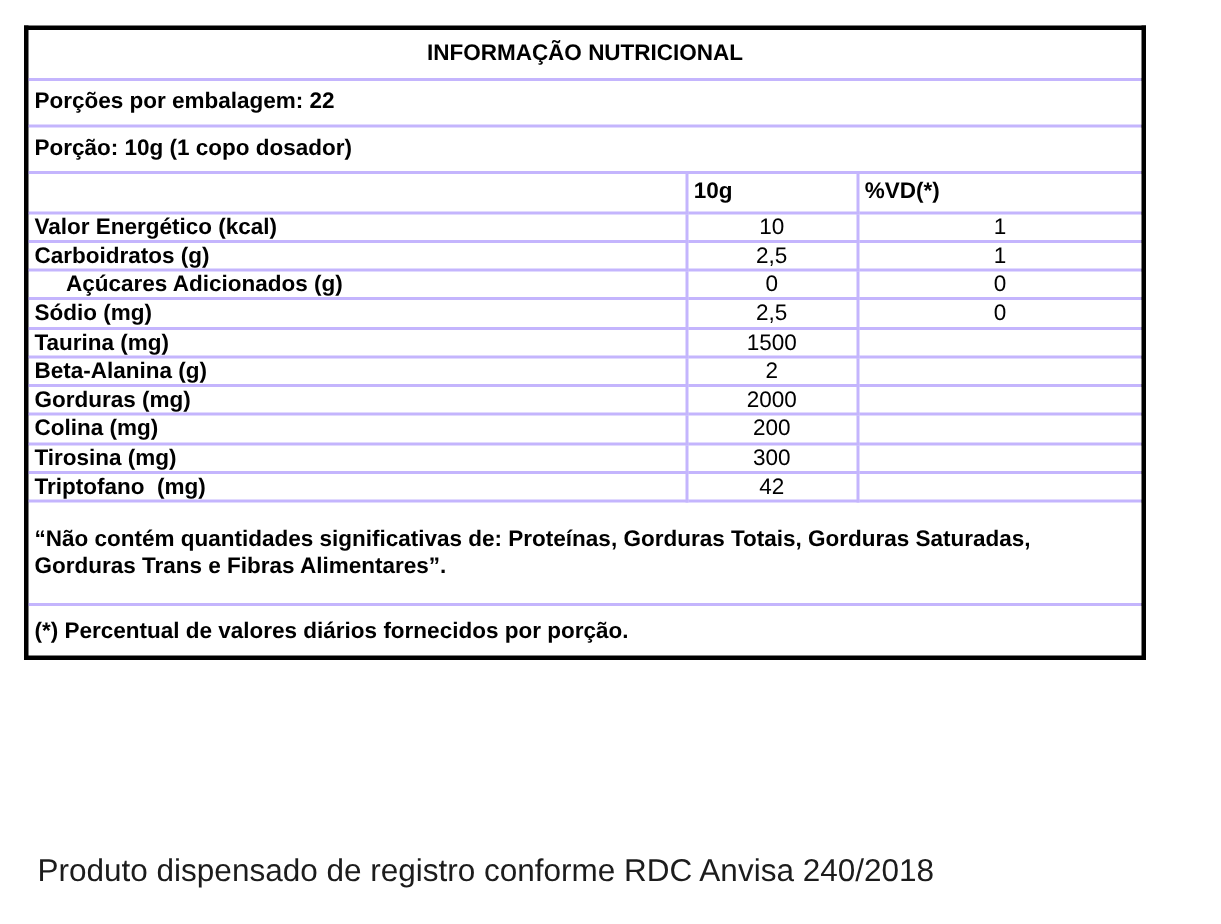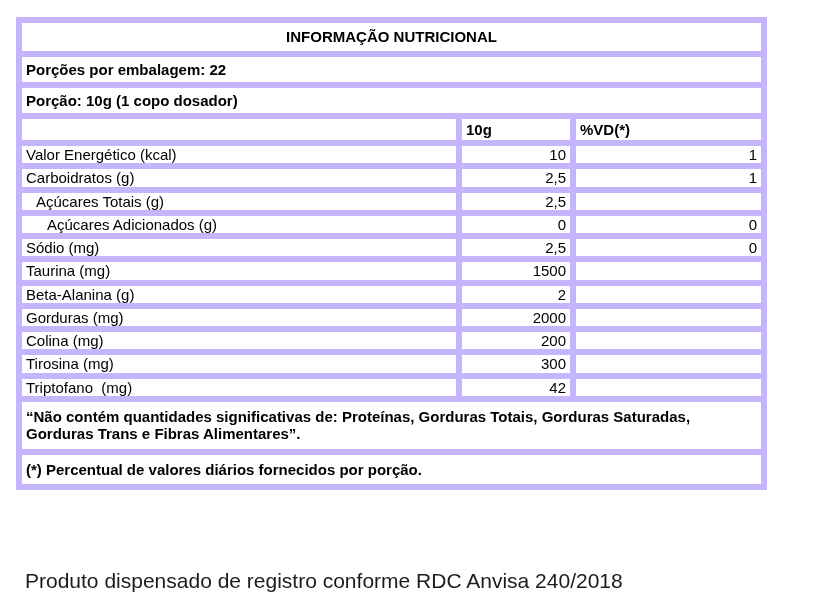--- a/index.html
+++ b/index.html
@@ -13,21 +13,21 @@
   }
   table.nutri {
     position: absolute;
     left: 16px; top: 17px;
     width: 745px;
     border-collapse: collapse;
     table-layout: fixed;
     border: 3px solid #000;
   }
   table.nutri td {
-    border: 6px solid #c4b5fd;
+    border: 2px solid #c4b5fd;
     font-size: 15px;
     line-height: 1.15;
     padding: 0 4px;
     vertical-align: middle;
     overflow: hidden;
   }
   td.title-cell {
     height: 34px;
     font-weight: bold;
     text-align: center;
@@ -38,26 +38,27 @@
     text-align: left;
     margin-left: 41px;
   }
   td.head-cell {
     height: 27px;
     font-weight: bold;
   }
   td.label-cell {
     height: 18px;
     white-space: pre-wrap;
+    font-weight: bold;
   }
   td.label-cell.indent-1 { padding-left: 14px; }
   td.label-cell.indent-2 { padding-left: 25px; }
-  td.num-cell { text-align: right; }
+  td.num-cell { text-align: center; }
   td.footnote1-cell {
-    height: 53px;
+    height: 69px;
     font-weight: bold;
     vertical-align: top;
     padding: 3px 4px 14px 4px;
     line-height: 17px;
   }
   td.footnote2-cell {
     height: 35px;
     font-weight: bold;
     vertical-align: middle;
     padding-top: 6px;
@@ -106,25 +107,20 @@
     <td class="num-cell">10</td>
     <td class="num-cell">1</td>
   </tr>
 
   <tr>
     <td class="label-cell">Carboidratos (g)</td>
     <td class="num-cell">2,5</td>
     <td class="num-cell">1</td>
   </tr>
 
-  <tr>
-    <td class="label-cell indent-1">Açúcares Totais (g)</td>
-    <td class="num-cell">2,5</td>
-    <td class="num-cell"></td>
-  </tr>
 
   <tr>
     <td class="label-cell indent-2">Açúcares Adicionados (g)</td>
     <td class="num-cell">0</td>
     <td class="num-cell">0</td>
   </tr>
 
   <tr>
     <td class="label-cell">Sódio (mg)</td>
     <td class="num-cell">2,5</td>

